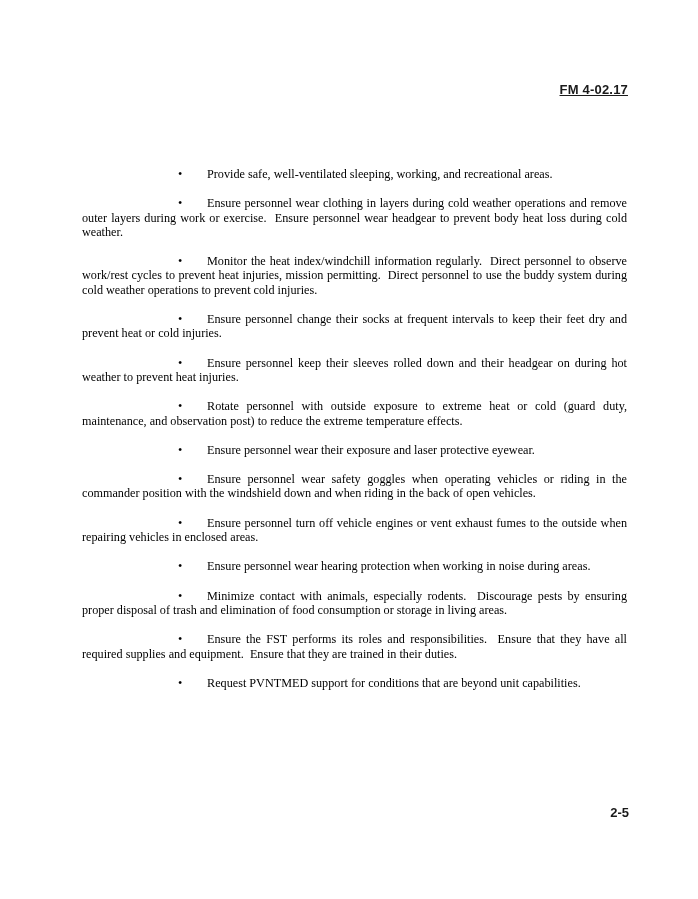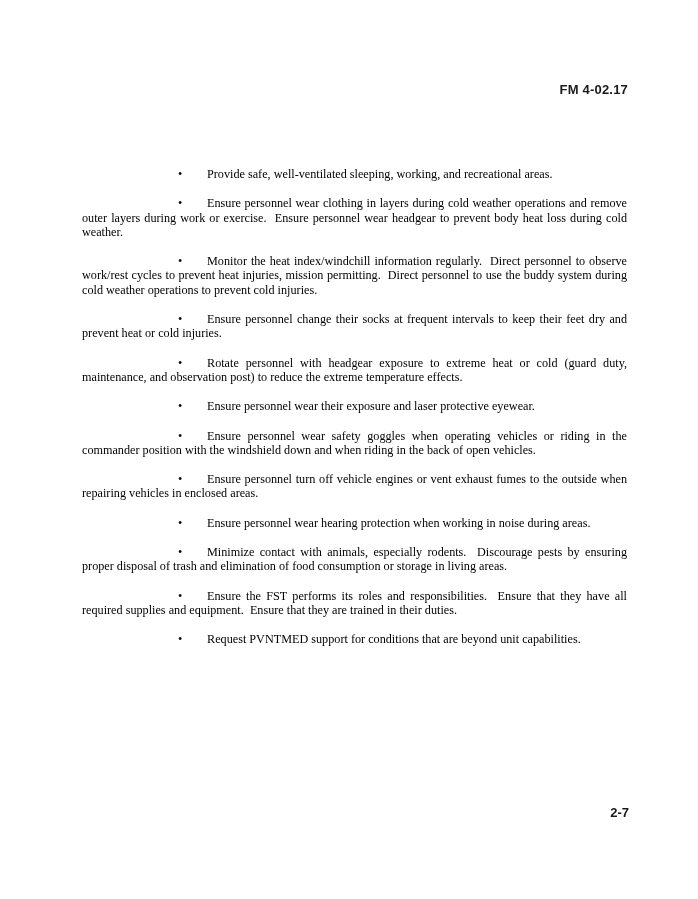--- a/index.html
+++ b/index.html
@@ -19,20 +19,21 @@
   .doc-header {
     position: absolute;
     top: 82px;
     right: 70px;
     font-family: "Liberation Sans", sans-serif;
     font-weight: bold;
     font-size: 13px;
     letter-spacing: 0.2px;
     color: #1a1a1a;
     white-space: nowrap;
+    text-decoration: underline;
   }
   .content {
     position: absolute;
     top: 167px;
     left: 82px;
     width: 545px;
     font-family: "Liberation Serif", serif;
     font-size: 12.2px;
     line-height: 14.3px;
     color: #000000;
@@ -71,25 +72,26 @@
 <div class="page">
 
   <div class="doc-header">FM 4-02.17</div>
 
   <div class="content">
 
   <p class="bullet-para"><span class="bullet-marker">•</span><span class="bullet-text">Provide safe, well-ventilated sleeping, working, and recreational areas.</span></p>
       <p class="bullet-para"><span class="bullet-marker">•</span><span class="bullet-text">Ensure personnel wear clothing in layers during cold weather operations and remove outer layers during work or exercise.  Ensure personnel wear headgear to prevent body heat loss during cold weather.</span></p>
       <p class="bullet-para"><span class="bullet-marker">•</span><span class="bullet-text">Monitor the heat index/windchill information regularly.  Direct personnel to observe work/rest cycles to prevent heat injuries, mission permitting.  Direct personnel to use the buddy system during cold weather operations to prevent cold injuries.</span></p>
       <p class="bullet-para"><span class="bullet-marker">•</span><span class="bullet-text">Ensure personnel change their socks at frequent intervals to keep their feet dry and prevent heat or cold injuries.</span></p>
-      <p class="bullet-para"><span class="bullet-marker">•</span><span class="bullet-text">Rotate personnel with headgear exposure to extreme heat or cold (guard duty, maintenance, and observation post) to reduce the extreme temperature effects.</span></p>
+      <p class="bullet-para"><span class="bullet-marker">•</span><span class="bullet-text">Ensure personnel keep their sleeves rolled down and their headgear on during hot weather to prevent heat injuries.</span></p>
+      <p class="bullet-para"><span class="bullet-marker">•</span><span class="bullet-text">Rotate personnel with outside exposure to extreme heat or cold (guard duty, maintenance, and observation post) to reduce the extreme temperature effects.</span></p>
       <p class="bullet-para"><span class="bullet-marker">•</span><span class="bullet-text">Ensure personnel wear their exposure and laser protective eyewear.</span></p>
       <p class="bullet-para"><span class="bullet-marker">•</span><span class="bullet-text">Ensure personnel wear safety goggles when operating vehicles or riding in the commander position with the windshield down and when riding in the back of open vehicles.</span></p>
       <p class="bullet-para"><span class="bullet-marker">•</span><span class="bullet-text">Ensure personnel turn off vehicle engines or vent exhaust fumes to the outside when repairing vehicles in enclosed areas.</span></p>
       <p class="bullet-para"><span class="bullet-marker">•</span><span class="bullet-text">Ensure personnel wear hearing protection when working in noise during areas.</span></p>
       <p class="bullet-para"><span class="bullet-marker">•</span><span class="bullet-text">Minimize contact with animals, especially rodents.  Discourage pests by ensuring proper disposal of trash and elimination of food consumption or storage in living areas.</span></p>
       <p class="bullet-para"><span class="bullet-marker">•</span><span class="bullet-text">Ensure the FST performs its roles and responsibilities.  Ensure that they have all required supplies and equipment.  Ensure that they are trained in their duties.</span></p>
       <p class="bullet-para"><span class="bullet-marker">•</span><span class="bullet-text">Request PVNTMED support for conditions that are beyond unit capabilities.</span></p>
     </div>
 
-  <div class="page-number">2-7</div>
+  <div class="page-number">2-5</div>
 
 </div>
 
 </body></html>

